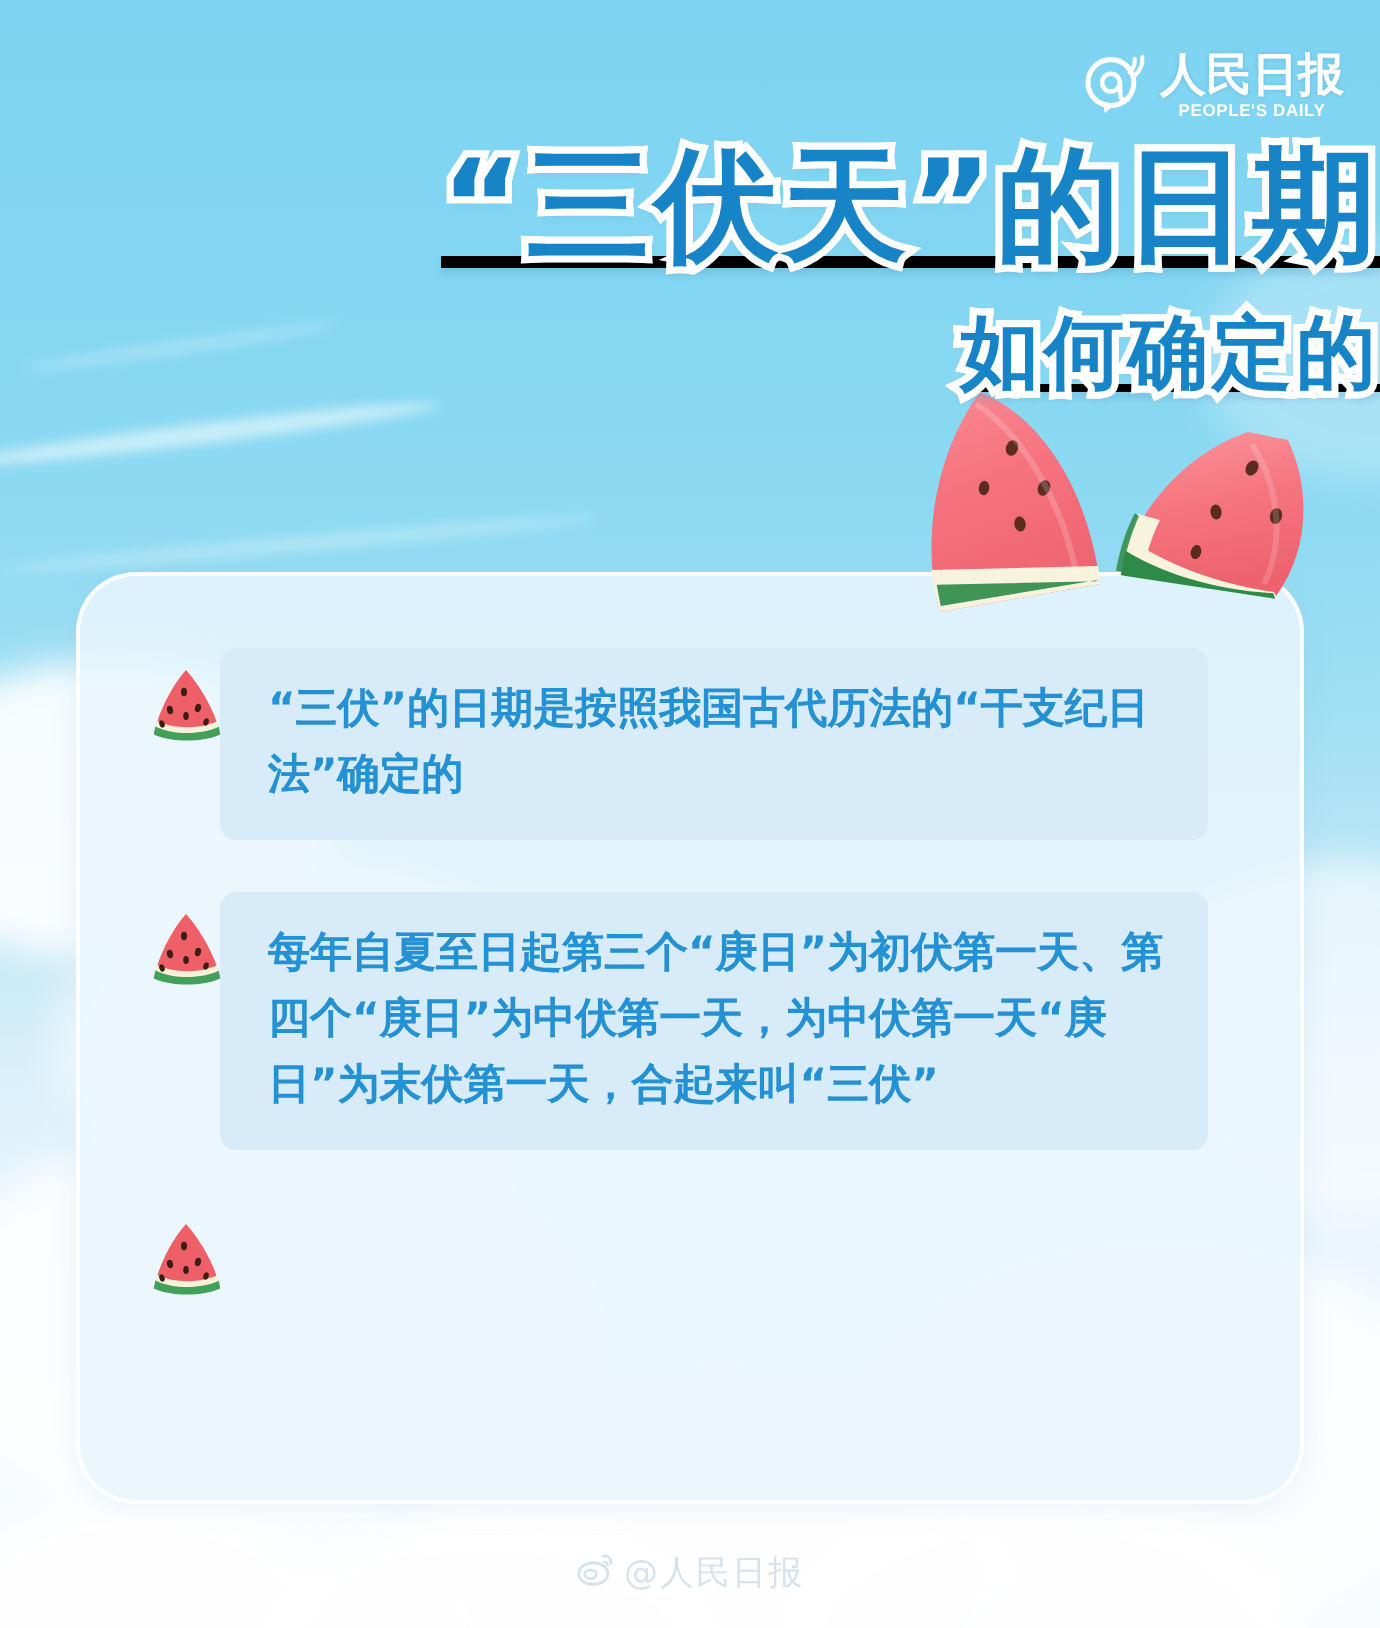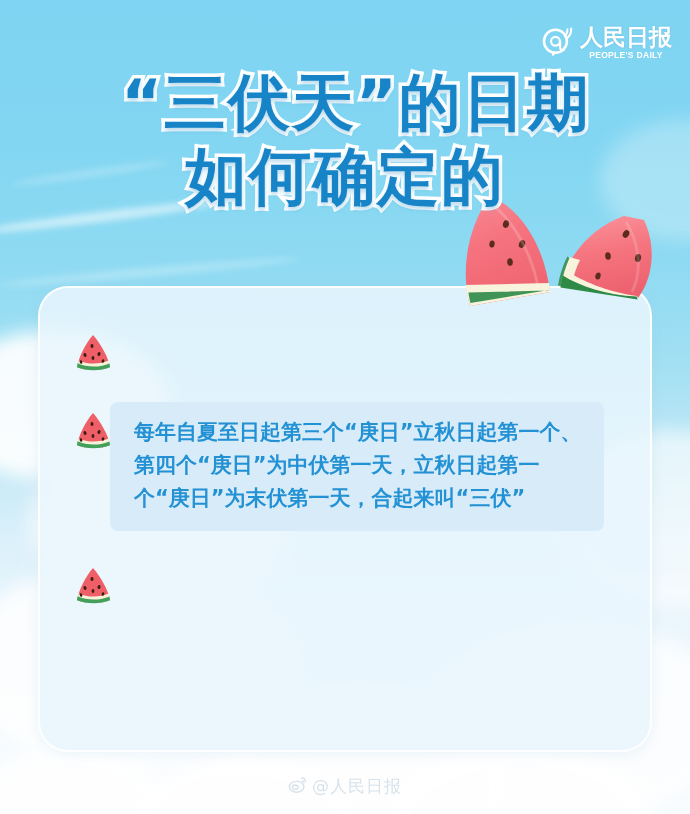--- a/index.html
+++ b/index.html
@@ -93,39 +93,40 @@
     text-align: center;
   }
 
   
   .title-block {
     position: absolute;
     left: 0;
     top: 66px;
     width: 690px;
     z-index: 30;
-    text-align: center;
+    text-align: right;
+    text-decoration: underline;
   }
   .title-line {
     font-family: "DejaVu Sans", "Liberation Sans", sans-serif;
     font-weight: bold;
     color: #1884c8;
     letter-spacing: 2px;
     -webkit-text-stroke: 7px #ffffff;
     paint-order: stroke fill;
     text-shadow:
        0 3px 4px rgba(100,170,210,.45);
   }
   .title-line-1 {
     font-size: 62px;
     line-height: 74px;
     padding-left: 22px;
   }
   .title-line-2 {
-    font-size: 62px;
+    font-size: 40px;
     line-height: 74px;
   }
 
   
   .hero-melon {
     position: absolute;
     left: 448px;
     top: 182px;
     width: 230px;
     height: 135px;
@@ -310,38 +311,41 @@
             <path d="M40 37 C31 41 16 41 7 37 C7.4 35 7.9 32.8 8.6 30.5 C17 34.6 30 34.6 38.6 30.6 C39.2 32.9 39.7 35 40 37 Z" fill="#f6f2da"></path>
             <path d="M40.1 37.2 C31 41.2 16 41.2 6.9 37.2 C7.1 36 7.4 34.6 7.7 33.2 C16.6 37.6 30.6 37.6 39.4 33.4 C39.7 34.7 39.9 36 40.1 37.2 Z" fill="#42a05a"></path>
             <ellipse cx="22" cy="16" rx="1.5" ry="2.1" fill="#3c1d14"></ellipse>
             <ellipse cx="29" cy="24" rx="1.5" ry="2.1" fill="#3c1d14" transform="rotate(16 29 24)"></ellipse>
             <ellipse cx="15" cy="25" rx="1.5" ry="2.1" fill="#3c1d14" transform="rotate(-14 15 25)"></ellipse>
             <ellipse cx="23" cy="28" rx="1.4" ry="2" fill="#3c1d14"></ellipse>
             <ellipse cx="33" cy="31" rx="1.3" ry="1.9" fill="#3c1d14" transform="rotate(20 33 31)"></ellipse>
             <ellipse cx="11" cy="32" rx="1.3" ry="1.9" fill="#3c1d14" transform="rotate(-20 11 32)"></ellipse>
           </svg>
         </div>
+        <div class="bubble">
+          <div class="bubble-text">“三伏”的日期是按照我国古代历法的“干支纪日法”确定的</div>
+        </div>
       </div>
 
       <div class="row">
         <div class="bullet">
           <svg viewBox="0 0 46 46" width="46" height="46">
             <path d="M23 5 C31 14 38 27 40 37 C31 41 16 41 7 37 C9 27 15 14 23 5 Z" fill="#ef5f67"></path>
             <path d="M40 37 C31 41 16 41 7 37 C7.4 35 7.9 32.8 8.6 30.5 C17 34.6 30 34.6 38.6 30.6 C39.2 32.9 39.7 35 40 37 Z" fill="#f6f2da"></path>
             <path d="M40.1 37.2 C31 41.2 16 41.2 6.9 37.2 C7.1 36 7.4 34.6 7.7 33.2 C16.6 37.6 30.6 37.6 39.4 33.4 C39.7 34.7 39.9 36 40.1 37.2 Z" fill="#42a05a"></path>
             <ellipse cx="22" cy="16" rx="1.5" ry="2.1" fill="#3c1d14"></ellipse>
             <ellipse cx="29" cy="24" rx="1.5" ry="2.1" fill="#3c1d14" transform="rotate(16 29 24)"></ellipse>
             <ellipse cx="15" cy="25" rx="1.5" ry="2.1" fill="#3c1d14" transform="rotate(-14 15 25)"></ellipse>
             <ellipse cx="23" cy="28" rx="1.4" ry="2" fill="#3c1d14"></ellipse>
             <ellipse cx="33" cy="31" rx="1.3" ry="1.9" fill="#3c1d14" transform="rotate(20 33 31)"></ellipse>
             <ellipse cx="11" cy="32" rx="1.3" ry="1.9" fill="#3c1d14" transform="rotate(-20 11 32)"></ellipse>
           </svg>
         </div>
         <div class="bubble">
-          <div class="bubble-text">每年自夏至日起第三个“庚日”立秋日起第一个、第四个“庚日”为中伏第一天，立秋日起第一个“庚日”为末伏第一天，合起来叫“三伏”</div>
+          <div class="bubble-text">每年自夏至日起第三个“庚日”为初伏第一天、第四个“庚日”为中伏第一天，为中伏第一天“庚日”为末伏第一天，合起来叫“三伏”</div>
         </div>
       </div>
 
       <div class="row">
         <div class="bullet">
           <svg viewBox="0 0 46 46" width="46" height="46">
             <path d="M23 5 C31 14 38 27 40 37 C31 41 16 41 7 37 C9 27 15 14 23 5 Z" fill="#ef5f67"></path>
             <path d="M40 37 C31 41 16 41 7 37 C7.4 35 7.9 32.8 8.6 30.5 C17 34.6 30 34.6 38.6 30.6 C39.2 32.9 39.7 35 40 37 Z" fill="#f6f2da"></path>
             <path d="M40.1 37.2 C31 41.2 16 41.2 6.9 37.2 C7.1 36 7.4 34.6 7.7 33.2 C16.6 37.6 30.6 37.6 39.4 33.4 C39.7 34.7 39.9 36 40.1 37.2 Z" fill="#42a05a"></path>
             <ellipse cx="22" cy="16" rx="1.5" ry="2.1" fill="#3c1d14"></ellipse>

